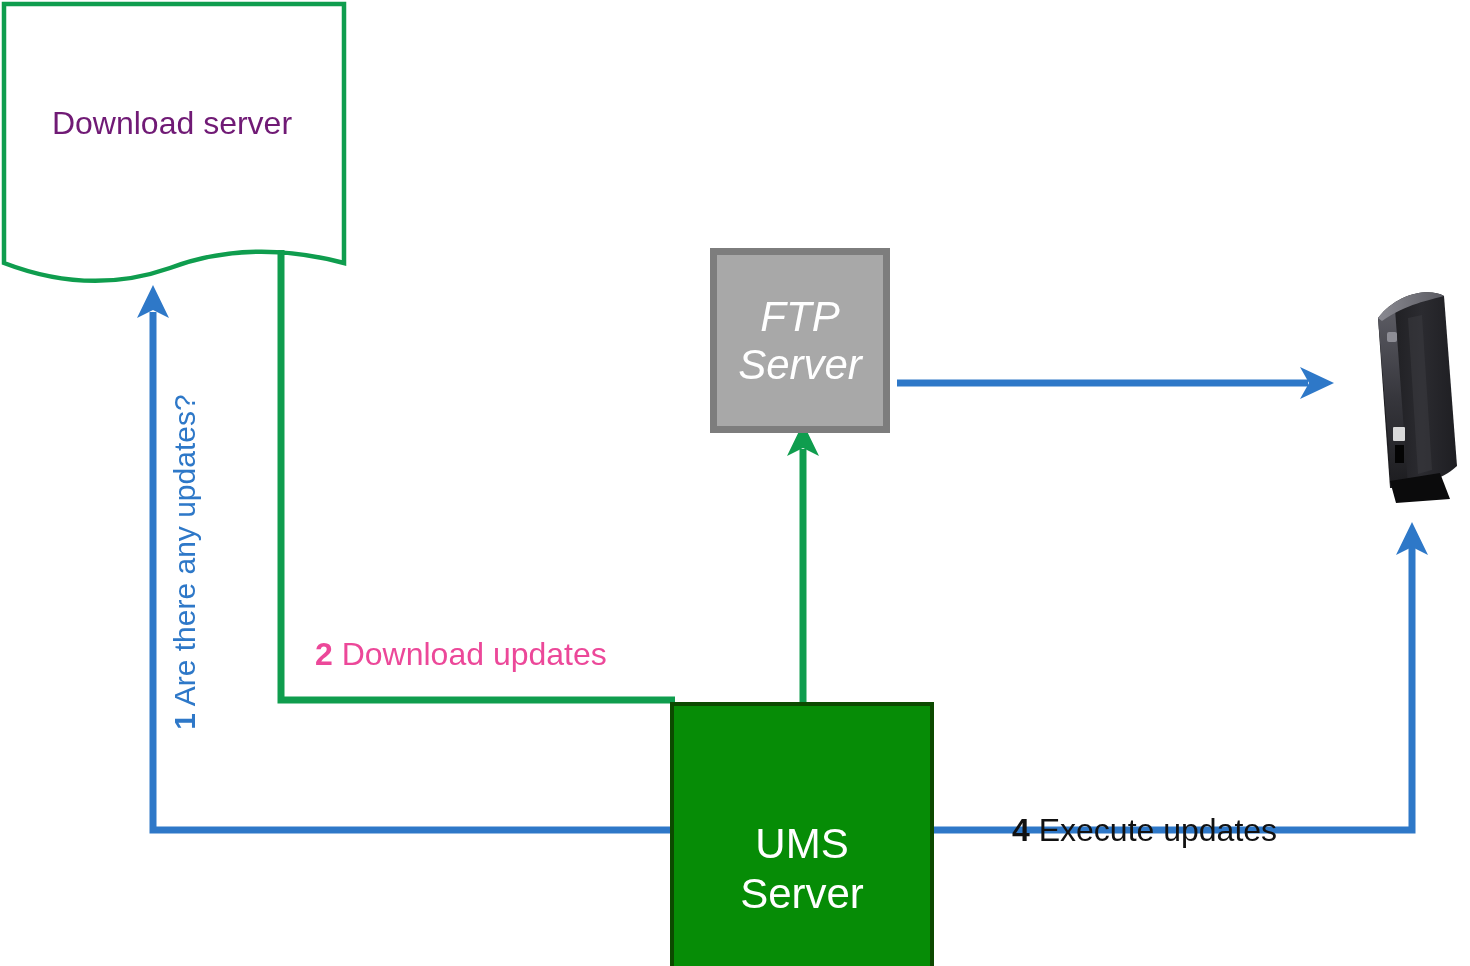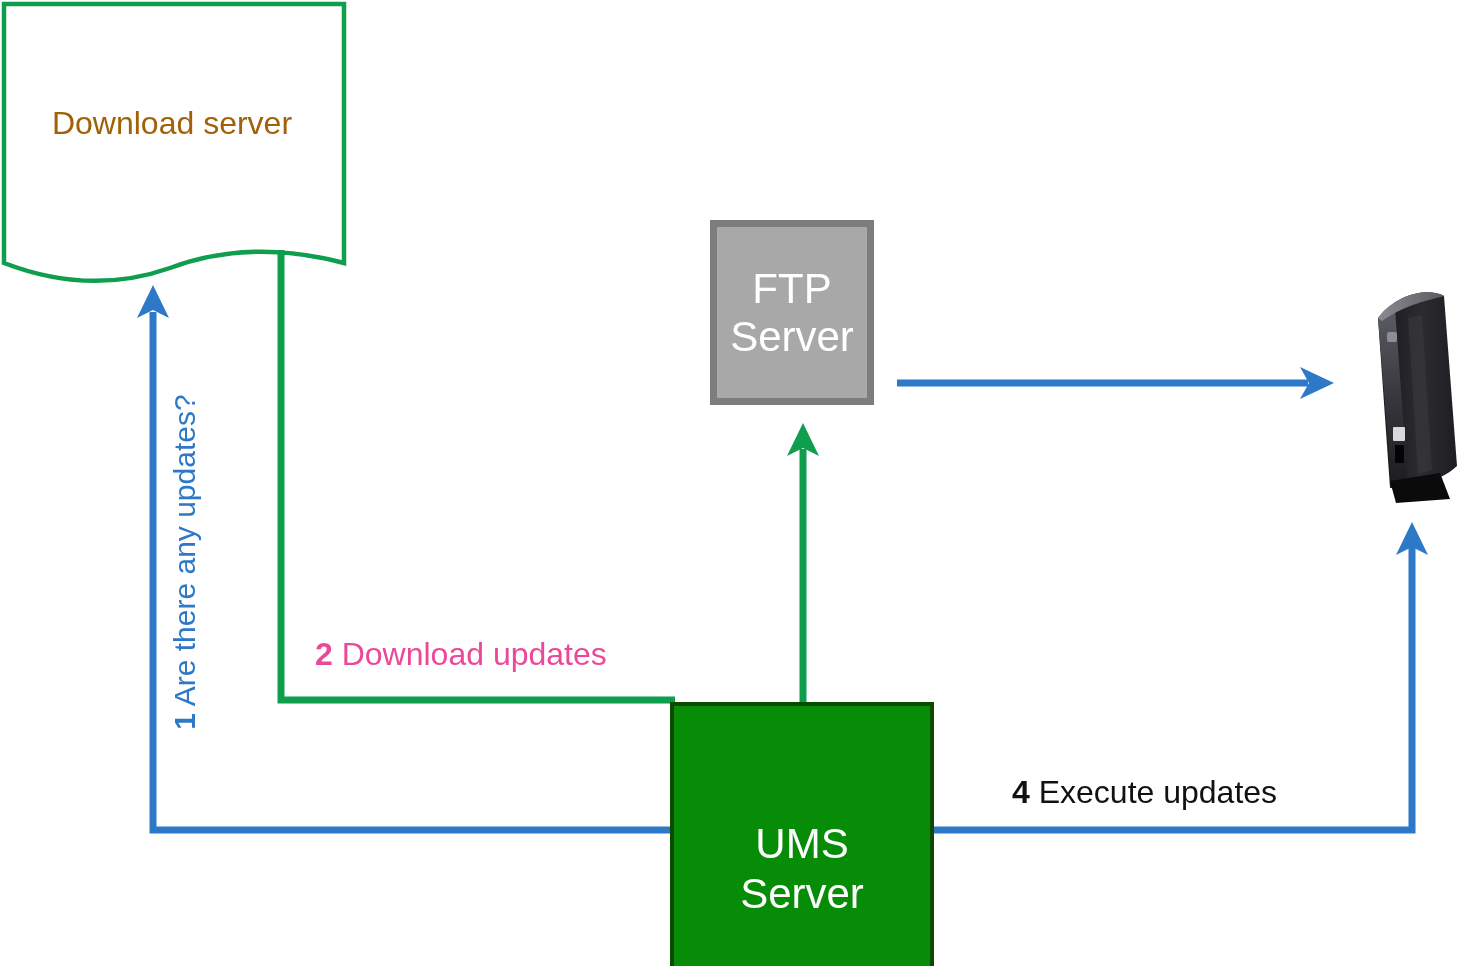--- a/index.html
+++ b/index.html
@@ -15,23 +15,23 @@
   .box {
     position:absolute;
     box-sizing:border-box;
     display:flex; align-items:center; justify-content:center;
     text-align:center;
     font-family:"Liberation Sans", sans-serif;
   }
   .box .box-label { display:block; }
 
   .ftp-box {
-    left:710px; top:220px; width:164px; height:185px;
+    left:710px; top:248px; width:180px; height:185px;
     border:7px solid #7d7d7d;
-    font-size:42px; line-height:48px;
+    font-size:42px; line-height:48px;font-style:italic;
   }
   .ftp-box .box-label { max-width:150px; }
 
   .ums-box {
     left:670px; top:702px; width:264px; height:334px;
     border:4px solid #000000;
     font-size:42px; line-height:50px;
   }
   .ums-box .box-label { max-width:180px; }
 
@@ -100,21 +100,21 @@
       <path d="M 40 30 L 54 27 L 64 182 L 50 186 Z" fill="#3a3a40" opacity="0.55"></path>
       <path d="M 10 30 L 27 21 L 40 198 L 24 200 Z" fill="url(#gFront)"></path>
       <path d="M 10 30 C 30 4 62 0 76 8 C 62 12 38 16 14 33 Z" fill="url(#gTop)"></path>
       <path d="M 22 193 L 72 185 L 82 211 L 28 215 Z" fill="#0b0b0c"></path>
       <rect x="19" y="44" width="10" height="10" rx="2" fill="#8d8d95"></rect>
       <rect x="25" y="139" width="12" height="14" rx="1" fill="#d9d9d9"></rect>
       <rect x="27" y="157" width="9" height="18" fill="#040404"></rect>
     </g>
   </svg>
 
-  <div class="doc-label" style="color: #a16207;">
+  <div class="doc-label" style="color: #701a75;">
     <span class="box-label">Download server</span>
   </div>
 
   <div class="box ftp-box" style="background: rgb(168, 168, 168); border-color: rgb(125, 125, 125); color: rgb(255, 255, 255);">
     <span class="box-label">FTP Server</span>
   </div>
 
   <div class="box ums-box" style="background: rgb(6, 140, 6); border-color: rgb(12, 74, 0); color: rgb(255, 255, 255);">
     <span class="box-label">UMS Server</span>
   </div>
@@ -123,18 +123,18 @@
     <b>1</b>
     <span>Are there any updates?</span>
   </div>
 
   <div class="arrow-label" style="left: 315px; top: 636px; color: #ec4899;">
     <b>2</b>
     <span>Download updates</span>
   </div>
 
 
-  <div class="arrow-label" style="left: 1012px; top: 774px; color: rgb(17, 17, 17);">
+  <div class="arrow-label" style="left: 1012px; top: 812px; color: rgb(17, 17, 17);">
     <b>4</b>
     <span>Execute updates</span>
   </div>
 
 </div>
 
 </body></html>

